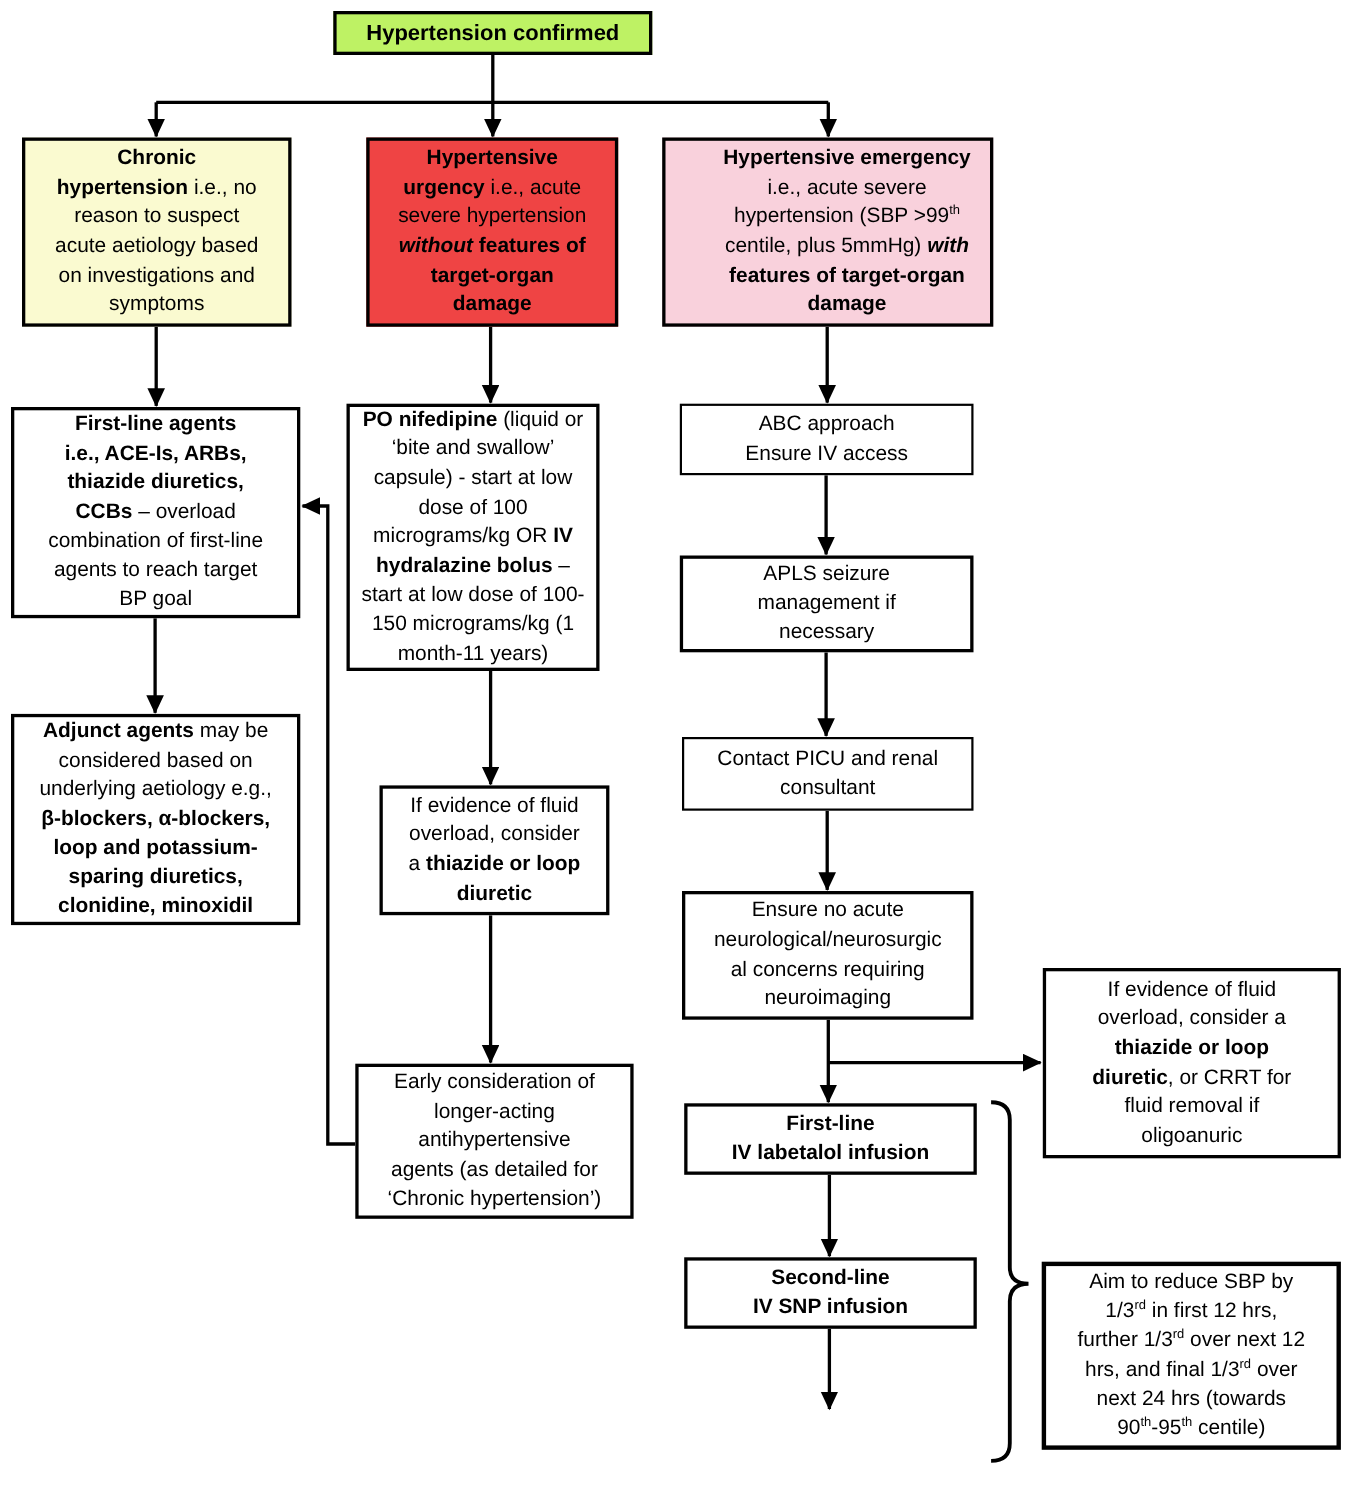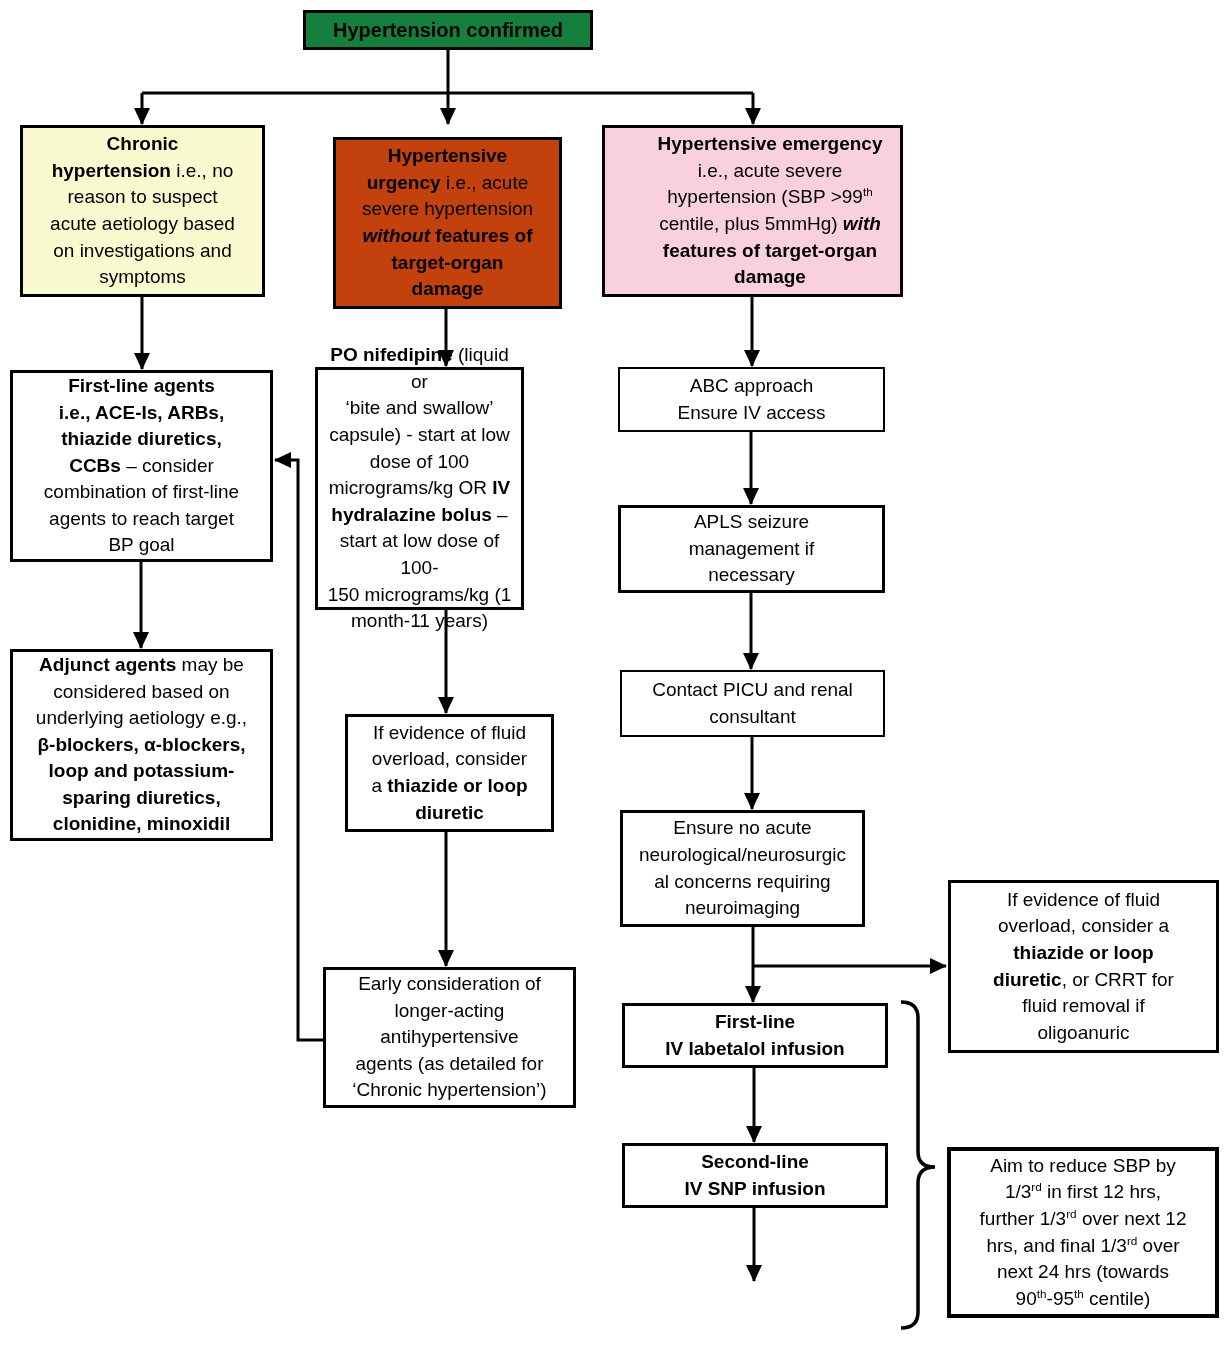--- a/index.html
+++ b/index.html
@@ -63,34 +63,34 @@
       <path d="M752,737 V809" marker-end="url(#ah)"></path>
       <path d="M753,927 V1002" marker-end="url(#ah)"></path>
       <path d="M753,966 H946" marker-end="url(#ah)"></path>
       <path d="M754,1068 V1142" marker-end="url(#ah)"></path>
       <path d="M754,1208 V1281" marker-end="url(#ah)"></path>
     </g>
 
     <path fill="none" stroke="#000" stroke-width="3.5" d="M901,1002 Q918,1002 918,1018 V1152 Q918,1167 935,1167 Q918,1167 918,1183 V1312 Q918,1328 901,1328"></path>
   </svg>
 
-  <div class="node title" style="left: 303px; top: 10px; width: 290px; height: 40px; background-color: #15803d;">
+  <div class="node title" style="left: 303px; top: 10px; width: 290px; height: 40px; background-color: #bef264;">
     <div class="txt"><span style="font-weight: bold;">Hypertension confirmed</span></div>
   </div>
 
   <div class="node" style="left: 20px; top: 125px; width: 245px; height: 172px; background-color: rgb(250, 250, 208);">
     <div class="txt"><span style="font-weight: bold;">Chronic
 hypertension</span><span> i.e., no
 reason to suspect
 acute aetiology based
 on investigations and
 symptoms</span></div>
   </div>
 
-  <div class="node" style="left: 333px; top: 125px; width: 229px; height: 172px; background-color: #c2410c; margin-top: 12px;">
+  <div class="node" style="left: 333px; top: 125px; width: 229px; height: 172px; background-color: #ef4444;">
     <div class="txt"><span style="font-weight: bold;">Hypertensive
 urgency</span><span> i.e., acute
 severe hypertension
 </span><span style="font-weight: bold; font-style: italic;">without</span><span style="font-weight: bold;"> </span><span style="font-weight: bold;">features of
 target-organ
 damage</span></div>
   </div>
 
   <div class="node" style="left: 602px; top: 125px; width: 301px; height: 172px; background-color: rgb(249, 209, 220); padding-left: 43px;">
     <div class="txt"><span style="font-weight: bold;">Hypertensive emergency</span><span>
@@ -98,37 +98,37 @@
 hypertension (SBP &gt;99</span><sup>th</sup><span>
 centile, plus 5mmHg) </span><span style="font-weight: bold; font-style: italic;">with</span><span>
 </span><span style="font-weight: bold;">features of target-organ
 damage</span></div>
   </div>
 
   <div class="node" style="left:10px;top:370px;width:263px;height:192px;">
     <div class="txt"><span style="font-weight: bold;">First-line agents
 i.e., ACE-Is, ARBs,
 thiazide diuretics,
-CCBs</span><span> – consider
+CCBs</span><span> – overload
 combination of first-line
 agents to reach target
 BP goal</span></div>
   </div>
 
   <div class="node" style="left:10px;top:649px;width:263px;height:192px;">
     <div class="txt"><span style="font-weight: bold;">Adjunct agents</span><span> may be
 considered based on
 underlying aetiology e.g.,
 </span><span style="font-weight: bold;">β-blockers, α-blockers,
 loop and potassium-
 sparing diuretics,
 clonidine, minoxidil</span></div>
   </div>
 
-  <div class="node" style="left:315px;top:367px;width:209px;height:243px;">
+  <div class="node" style="left:315px;top:367px;width:230px;height:243px;">
     <div class="txt"><span style="font-weight: bold;">PO nifedipine</span><span> (liquid or
 ‘bite and swallow’
 capsule) - start at low
 dose of 100
 micrograms/kg OR </span><span style="font-weight: bold;">IV
 hydralazine bolus</span><span> –
 start at low dose of 100-
 150 micrograms/kg (1
 month-11 years)</span></div>
   </div>
@@ -157,21 +157,21 @@
     <div class="txt"><span>APLS seizure
 management if
 necessary</span></div>
   </div>
 
   <div class="node thin" style="left:620px;top:670px;width:265px;height:67px;">
     <div class="txt"><span>Contact PICU and renal
 consultant</span></div>
   </div>
 
-  <div class="node" style="left:620px;top:810px;width:245px;height:117px;">
+  <div class="node" style="left:620px;top:810px;width:265px;height:117px;">
     <div class="txt"><span>Ensure no acute
 neurological/neurosurgic
 al concerns requiring
 neuroimaging</span></div>
   </div>
 
   <div class="node" style="left:622px;top:1143px;width:266px;height:65px;">
     <div class="txt"><span style="font-weight: bold;">Second-line
 IV SNP infusion</span></div>
   </div>

